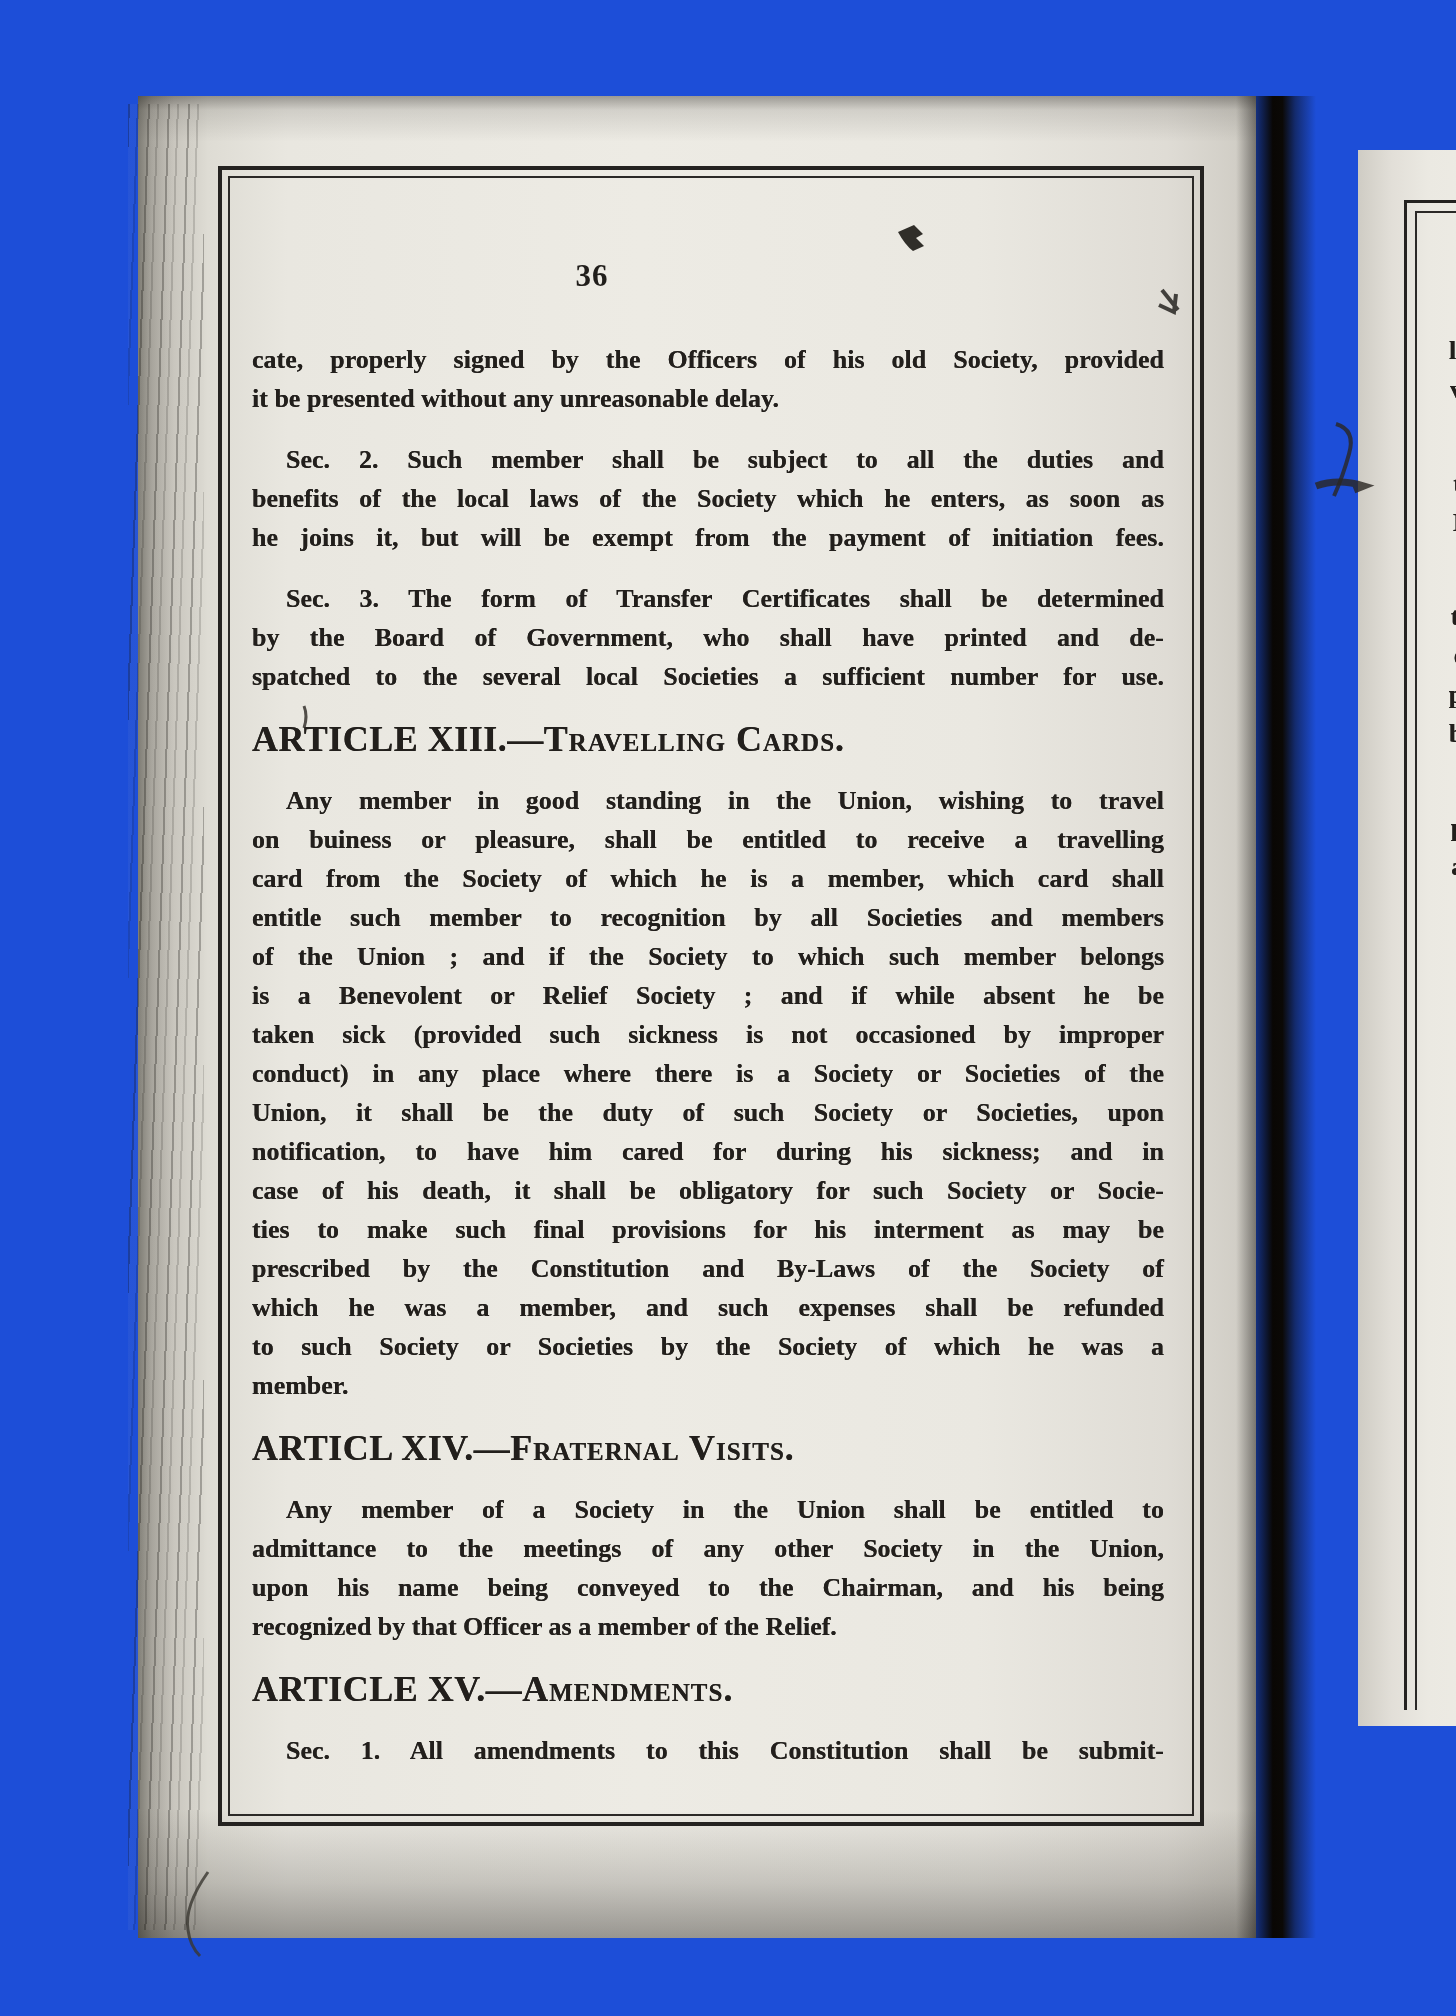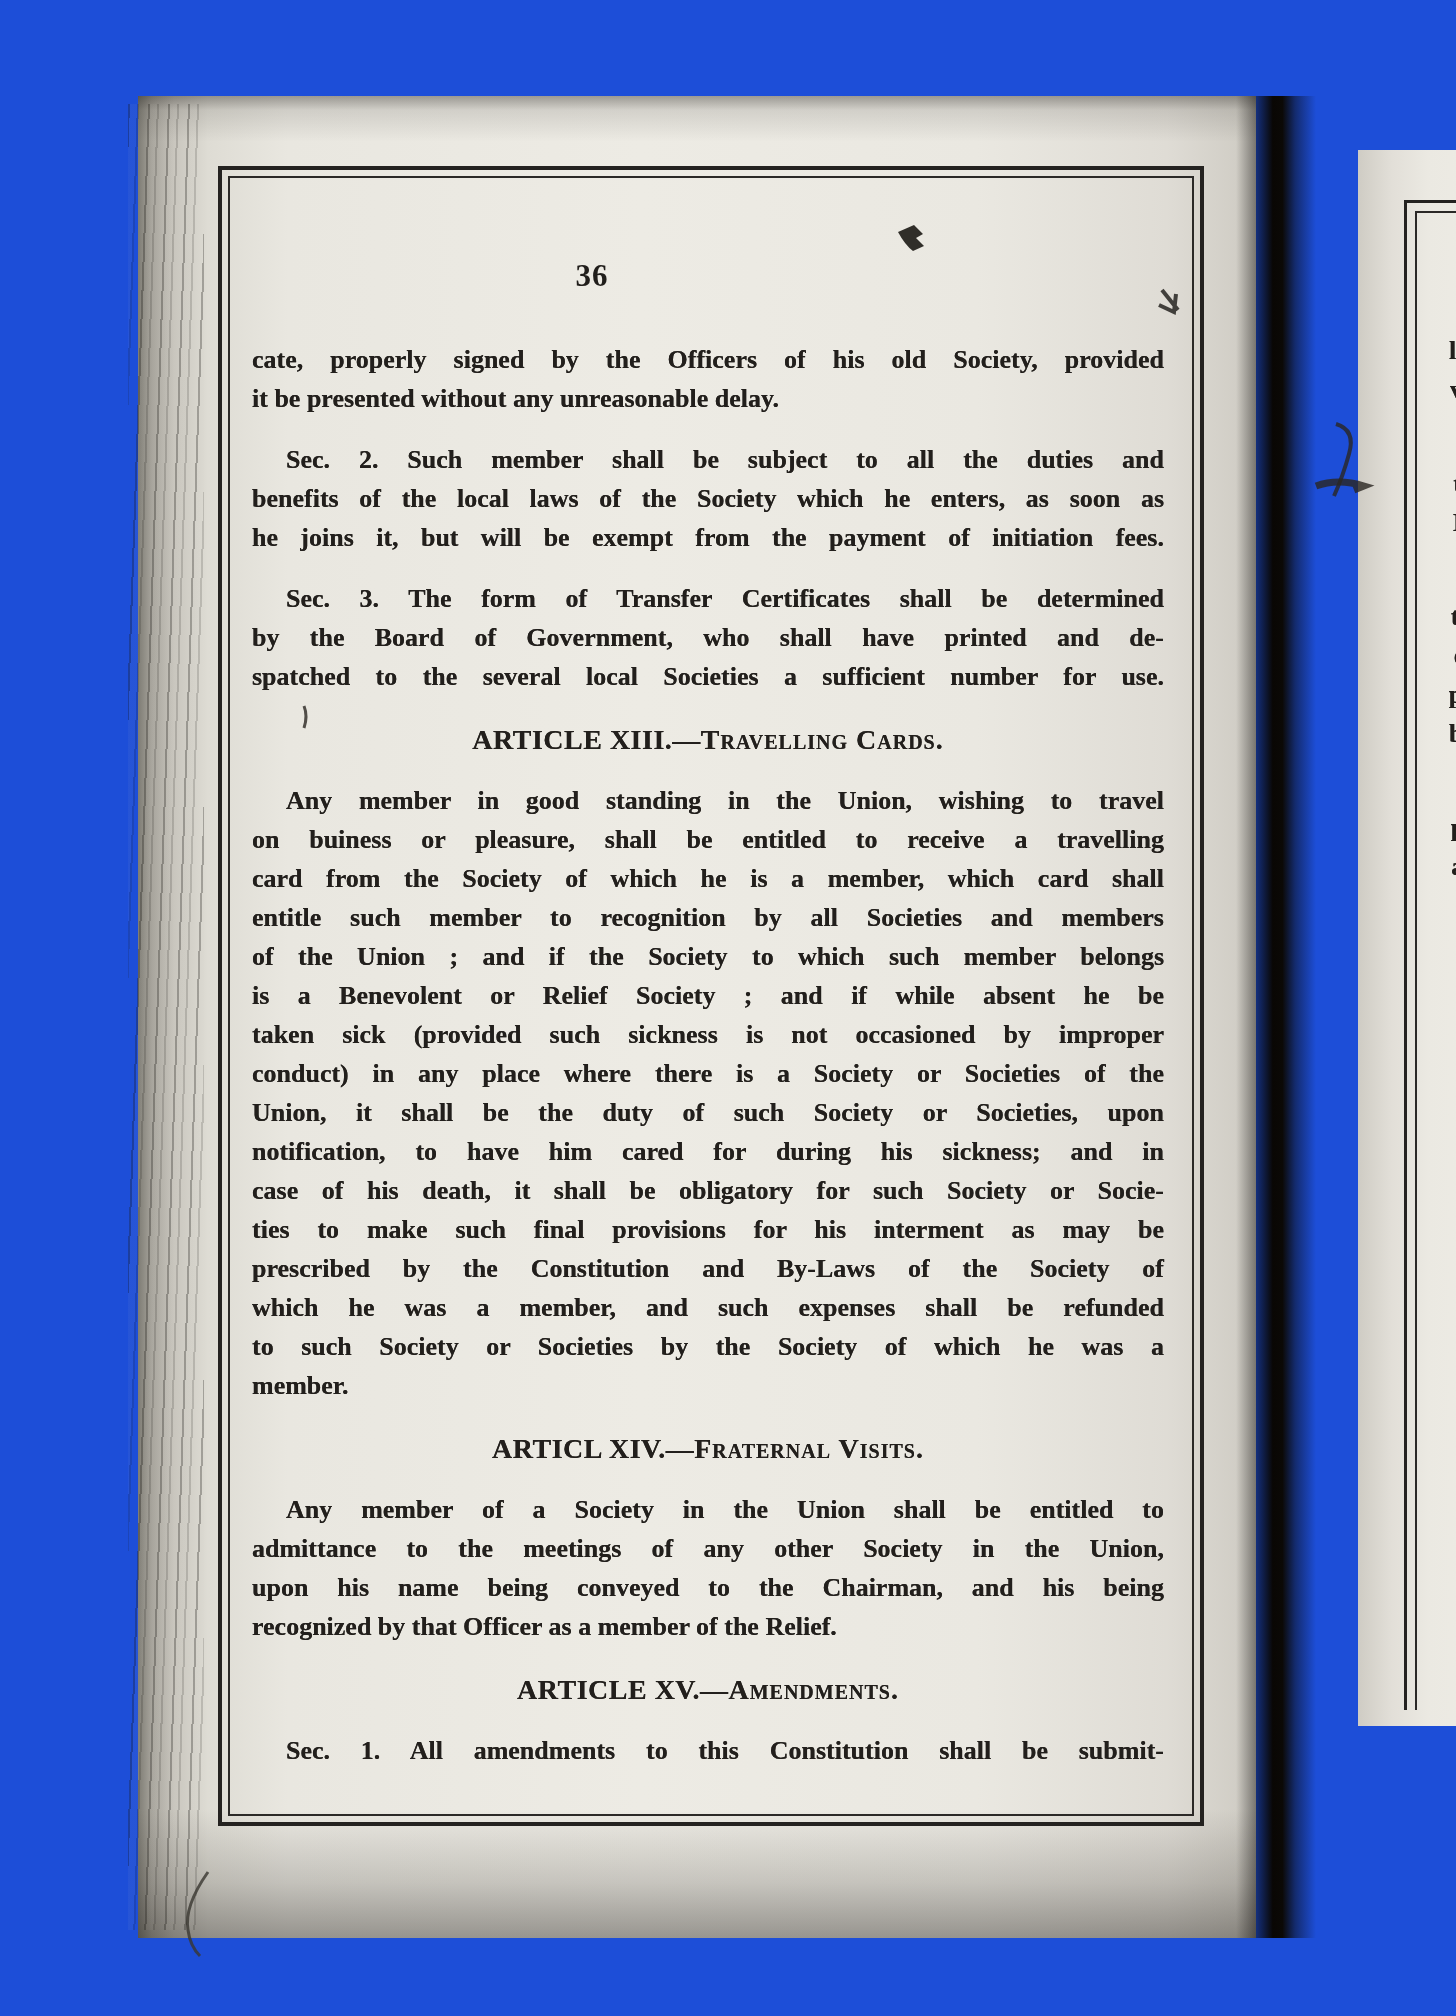--- a/index.html
+++ b/index.html
@@ -22,21 +22,21 @@
   .main-frame::before{content:"";position:absolute;inset:6px;border:2px solid #2b2927;}
 
   .page-number{position:absolute;left:330px;top:88px;width:80px;text-align:center;
     font-size:31px;font-weight:bold;color:#211e1b;letter-spacing:1px;}
 
   .page-content{position:absolute;left:30px;top:158px;width:912px;color:#221f1c;
     font-size:26px;font-weight:bold;line-height:39px;
     text-shadow:0 0 .6px rgba(25,22,18,.85);}
   .para{margin:22px 0 0;}
   .para:first-child{margin-top:12px;}
-  .heading{margin:24px 0 0;text-align:center;font-size:28px;letter-spacing:.5px;}
+  .heading{margin:24px 0 0;font-size:36px;letter-spacing:.5px;}
   .h-sc{font-variant:small-caps;letter-spacing:1px;}
   .line{white-space:normal;}
   .line.just{text-align:justify;text-align-last:justify;}
   .line.indent{text-indent:34px;}
 
   
   .gutter{position:absolute;left:1236px;top:96px;width:80px;height:1842px;z-index:6;
     background:linear-gradient(90deg,rgba(8,6,4,0) 0%,rgba(8,6,4,.45) 26%,#090704 46%,#0b0906 58%,
                rgba(10,8,5,.5) 74%,rgba(8,6,4,0) 100%);}
 

